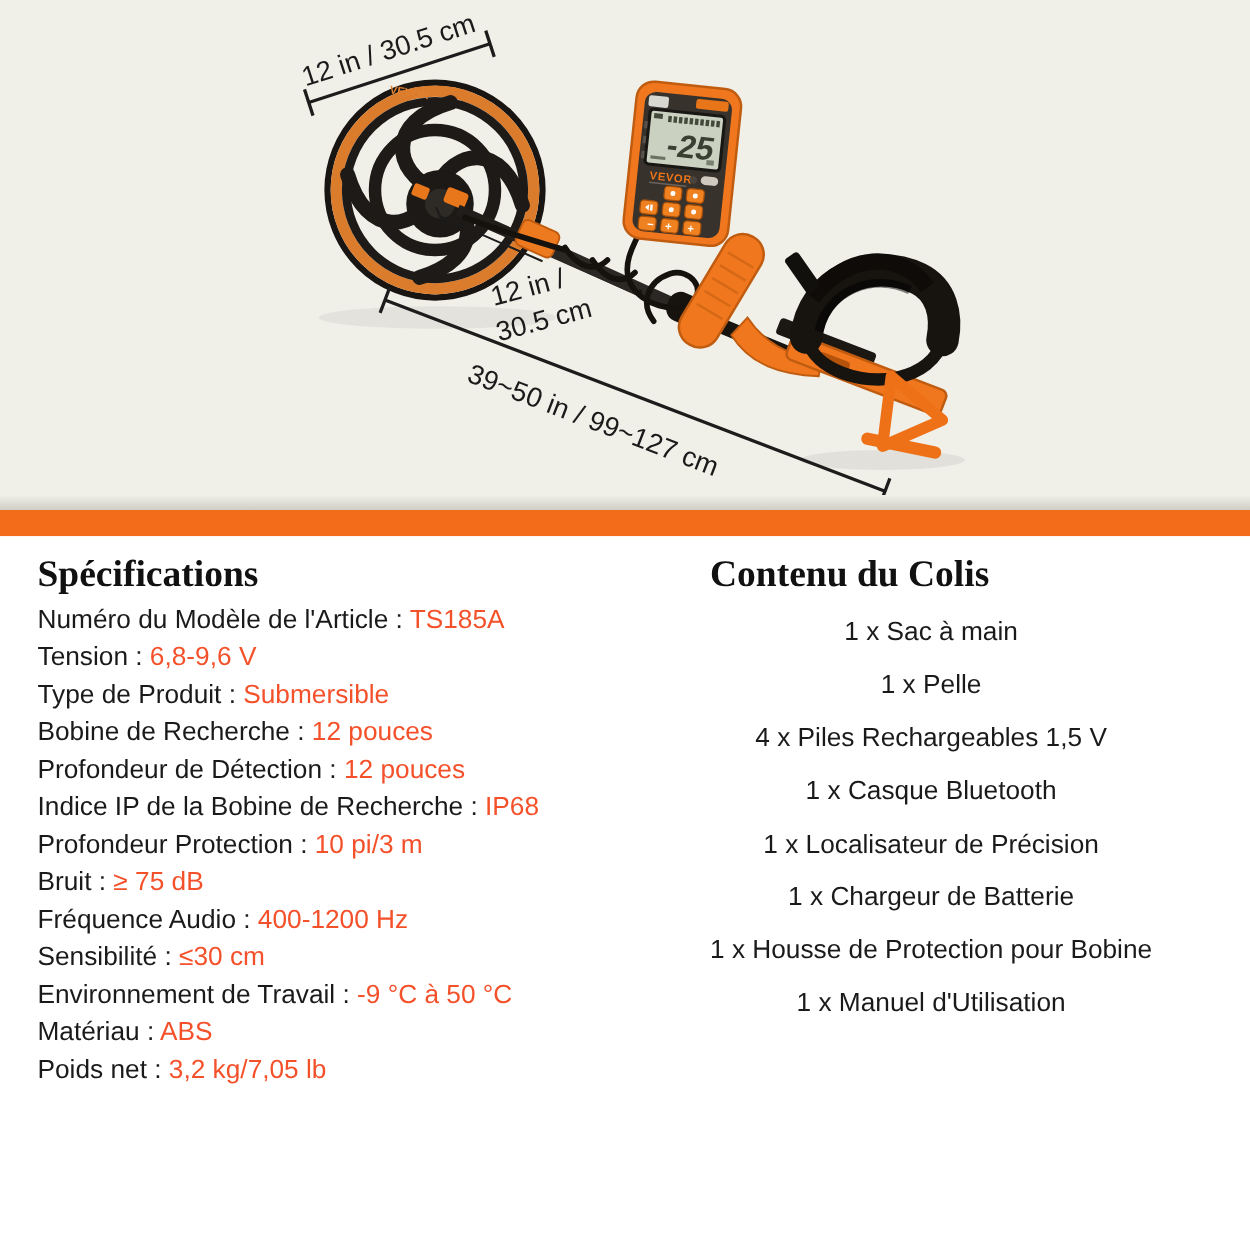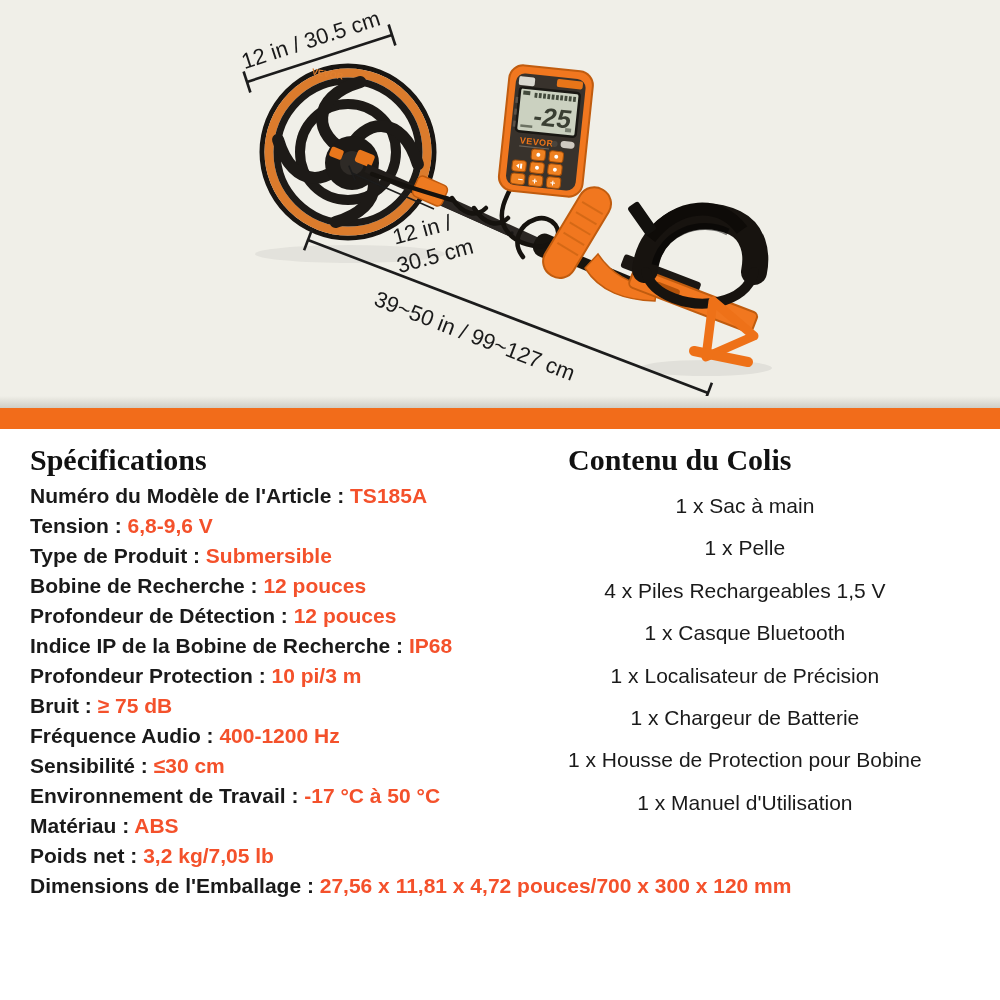--- a/index.html
+++ b/index.html
@@ -6,21 +6,21 @@
     font-family:"Liberation Sans",sans-serif;background:#ffffff;}
   .top-section{position:absolute;left:0;top:0;width:1000px;height:408px;background:#F0EFE8;}
   .shadow-strip{position:absolute;left:0;top:396px;width:1000px;height:12px;
     background:linear-gradient(#F0EFE8,#CFCEC6);}
   .divider-bar{position:absolute;left:0;top:408px;width:1000px;height:21px;background:#F26C1A;}
   .bottom-section{position:absolute;left:0;top:429px;width:1000px;height:571px;background:#ffffff;}
   .specs-column{position:absolute;left:30px;top:443px;}
   .package-column{position:absolute;left:568px;top:443px;}
   h2.col-title{margin:0;font-size:30px;line-height:34px;color:#111111;font-weight:bold;font-family:Liberation Serif, serif;}
   .spec-list{margin-top:4px;}
-  .spec-row{font-size:21px;line-height:30px;white-space:nowrap;font-weight:bold;}
+  .spec-row{font-size:21px;line-height:30px;white-space:nowrap;font-weight:normal;}
   .spec-label{color:#1A1A1A;}
   .spec-value{color:#F4512B;}
   .pkg-list{margin-top:8px;text-align:center;}
   .pkg-item{font-size:21px;line-height:42.4px;color:#1A1A1A;font-weight:normal;white-space:nowrap;}
   svg text{font-family:"Liberation Sans",sans-serif;}
 </style>
 </head>
 <body>
 
 <div class="top-section">
@@ -179,24 +179,23 @@
       <div class="spec-row"><span class="spec-label">Numéro du Modèle de l'Article : </span><span class="spec-value">TS185A</span></div>
       <div class="spec-row"><span class="spec-label">Tension : </span><span class="spec-value">6,8-9,6 V</span></div>
       <div class="spec-row"><span class="spec-label">Type de Produit : </span><span class="spec-value">Submersible</span></div>
       <div class="spec-row"><span class="spec-label">Bobine de Recherche : </span><span class="spec-value">12 pouces</span></div>
       <div class="spec-row"><span class="spec-label">Profondeur de Détection : </span><span class="spec-value">12 pouces</span></div>
       <div class="spec-row"><span class="spec-label">Indice IP de la Bobine de Recherche : </span><span class="spec-value">IP68</span></div>
       <div class="spec-row"><span class="spec-label">Profondeur Protection : </span><span class="spec-value">10 pi/3 m</span></div>
       <div class="spec-row"><span class="spec-label">Bruit : </span><span class="spec-value">≥ 75 dB</span></div>
       <div class="spec-row"><span class="spec-label">Fréquence Audio : </span><span class="spec-value">400-1200 Hz</span></div>
       <div class="spec-row"><span class="spec-label">Sensibilité : </span><span class="spec-value">≤30 cm</span></div>
-      <div class="spec-row"><span class="spec-label">Environnement de Travail : </span><span class="spec-value">-17 °C à 50 °C</span></div>
+      <div class="spec-row"><span class="spec-label">Environnement de Travail : </span><span class="spec-value">-9 °C à 50 °C</span></div>
       <div class="spec-row"><span class="spec-label">Matériau : </span><span class="spec-value">ABS</span></div>
       <div class="spec-row"><span class="spec-label">Poids net : </span><span class="spec-value">3,2 kg/7,05 lb</span></div>
-      <div class="spec-row"><span class="spec-label">Dimensions de l'Emballage : </span><span class="spec-value">27,56 x 11,81 x 4,72 pouces/700 x 300 x 120 mm</span></div>
     </div>
 </div>
 
 <div class="package-column">
   <h2 class="col-title">Contenu du Colis</h2>
   <div class="pkg-list">
       <div class="pkg-item">1 x Sac à main</div>
       <div class="pkg-item">1 x Pelle</div>
       <div class="pkg-item">4 x Piles Rechargeables 1,5 V</div>
       <div class="pkg-item">1 x Casque Bluetooth</div>

